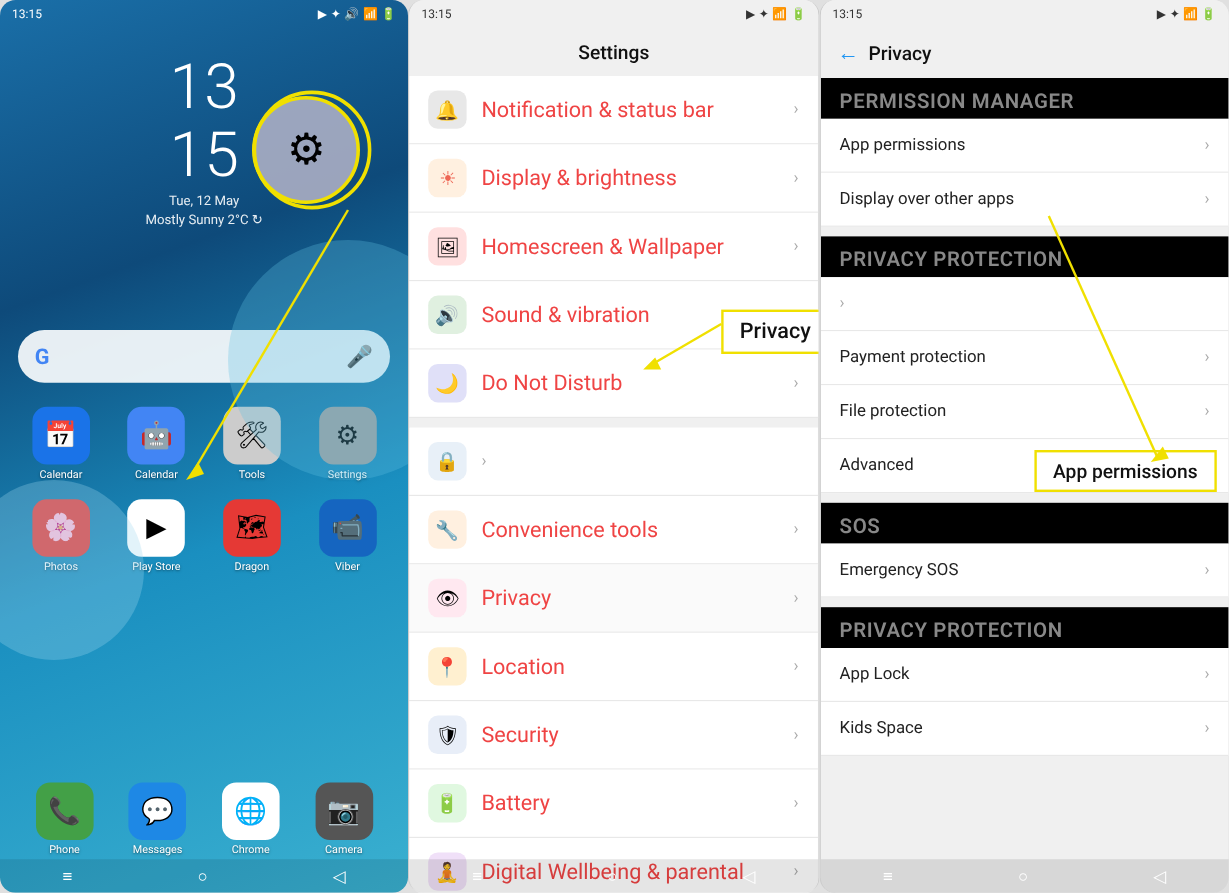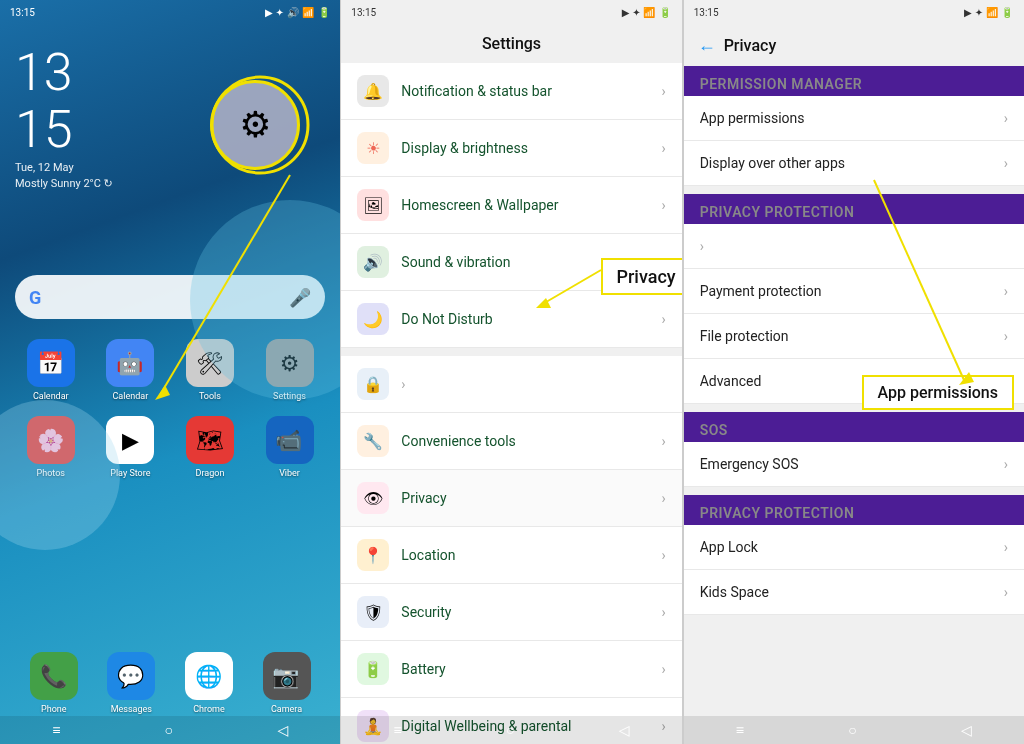--- a/index.html
+++ b/index.html
@@ -34,20 +34,21 @@
       align-items: center;
       padding: 4px 10px;
       height: 24px;
       color: white;
       font-size: 10px;
     }
 
     .home-screen .time-display {
       color: white;
       padding: 20px 15px 5px 15px;
+      text-align: center;
     }
     .home-screen .time-display .big-time {
       font-size: 52px;
       font-weight: 300;
       line-height: 1.1;
     }
     .home-screen .time-display .date-line {
       font-size: 11px;
       opacity: 0.9;
       margin-top: 3px;
@@ -198,22 +199,22 @@
       display: flex;
       align-items: center;
       justify-content: center;
       font-size: 16px;
       margin-right: 12px;
       flex-shrink: 0;
     }
 
     .settings-item .item-text {
       flex: 1;
-      font-size: 14px;
-      color: #14532d;
+      font-size: 18px;
+      color: #ef4444;
     }
 
     .settings-item .chevron {
       color: #aaa;
       font-size: 14px;
     }
 
     .settings-divider {
       height: 8px;
       background: #f0f0f0;
@@ -258,25 +259,25 @@
       font-size: 16px;
       font-weight: 500;
       color: #111;
       background: #f0f0f0;
       gap: 8px;
     }
     .back-arrow { color: #2196F3; font-size: 18px; }
 
     .section-header {
       padding: 10px 16px 4px 16px;
-      font-size: 14px;
+      font-size: 17px;
       font-weight: 600;
       color: #888;
       letter-spacing: 0.5px;
-      background: #4c1d95;
+      background: #000000;
     }
 
     .privacy-item {
       display: flex;
       align-items: center;
       padding: 14px 16px;
       background: white;
       border-bottom: 1px solid #e8e8e8;
       cursor: pointer;
       position: relative;
@@ -341,20 +342,21 @@
       position: absolute;
       border-radius: 50%;
       opacity: 0.3;
     }
 
     .panel-wrapper {
       display: flex;
       flex-direction: column;
       height: 100%;
       position: relative;
+      border-radius: 13px;
     }
   </style>
 </head>
 <body>
 
 <div class="phone-panel home-screen panel-wrapper">
 
   <div class="bubble" style="width:200px;height:200px;background:#60c0e0;top:200px;right:-50px;"></div>
   <div class="bubble" style="width:150px;height:150px;background:#a0d8ef;top:400px;left:-30px;"></div>
 

